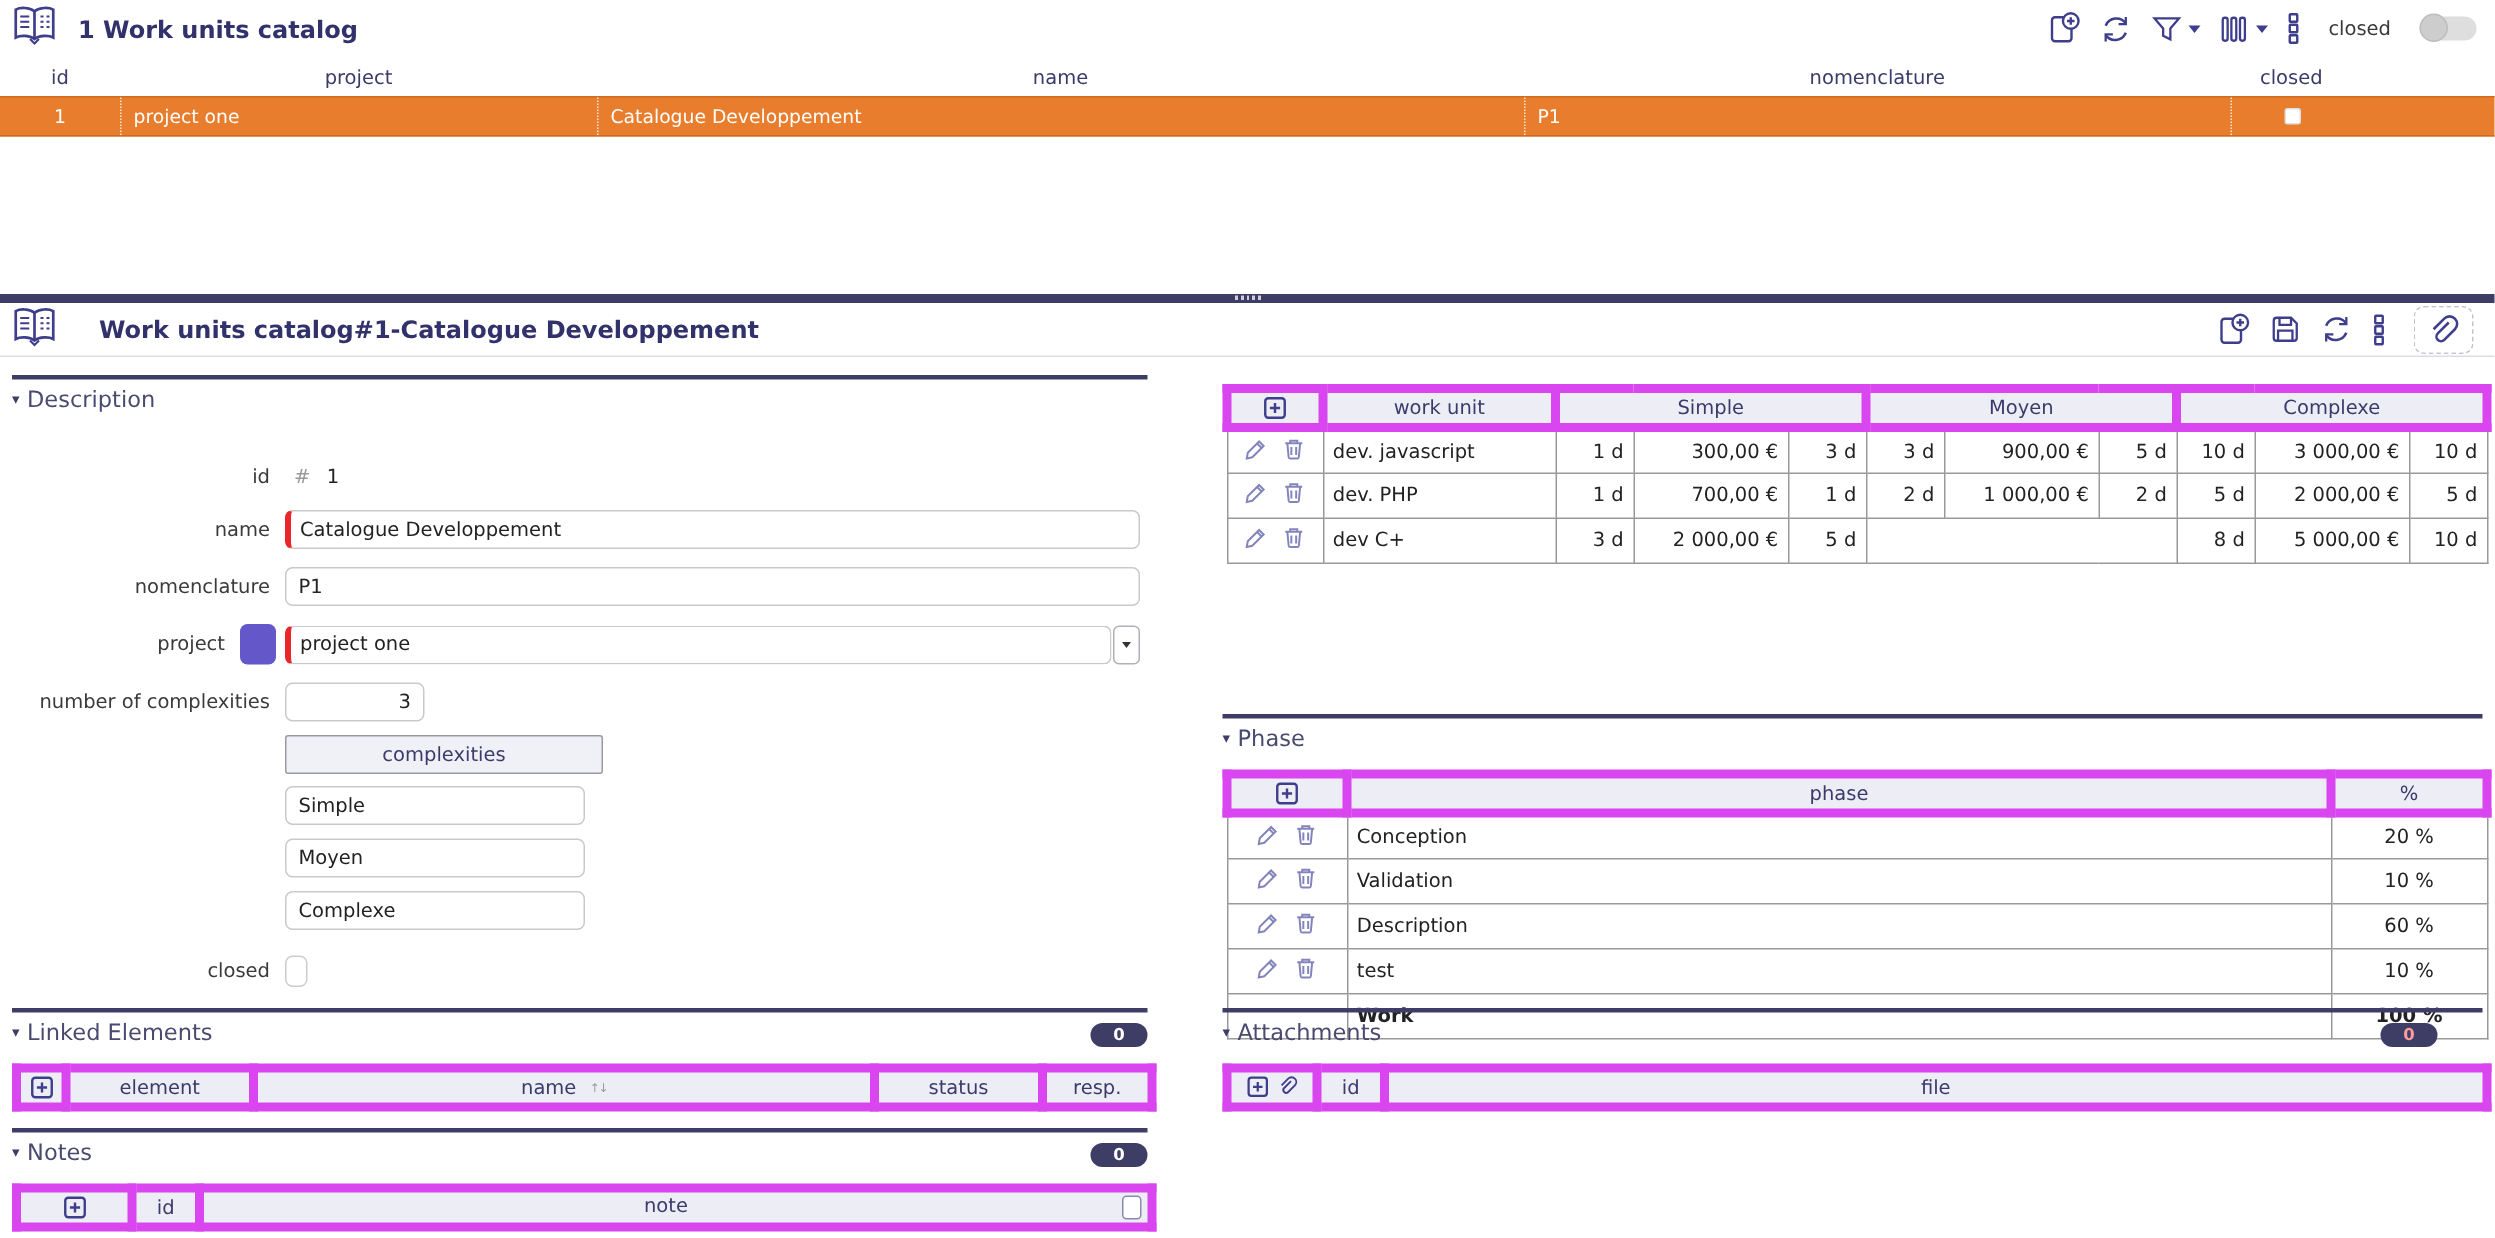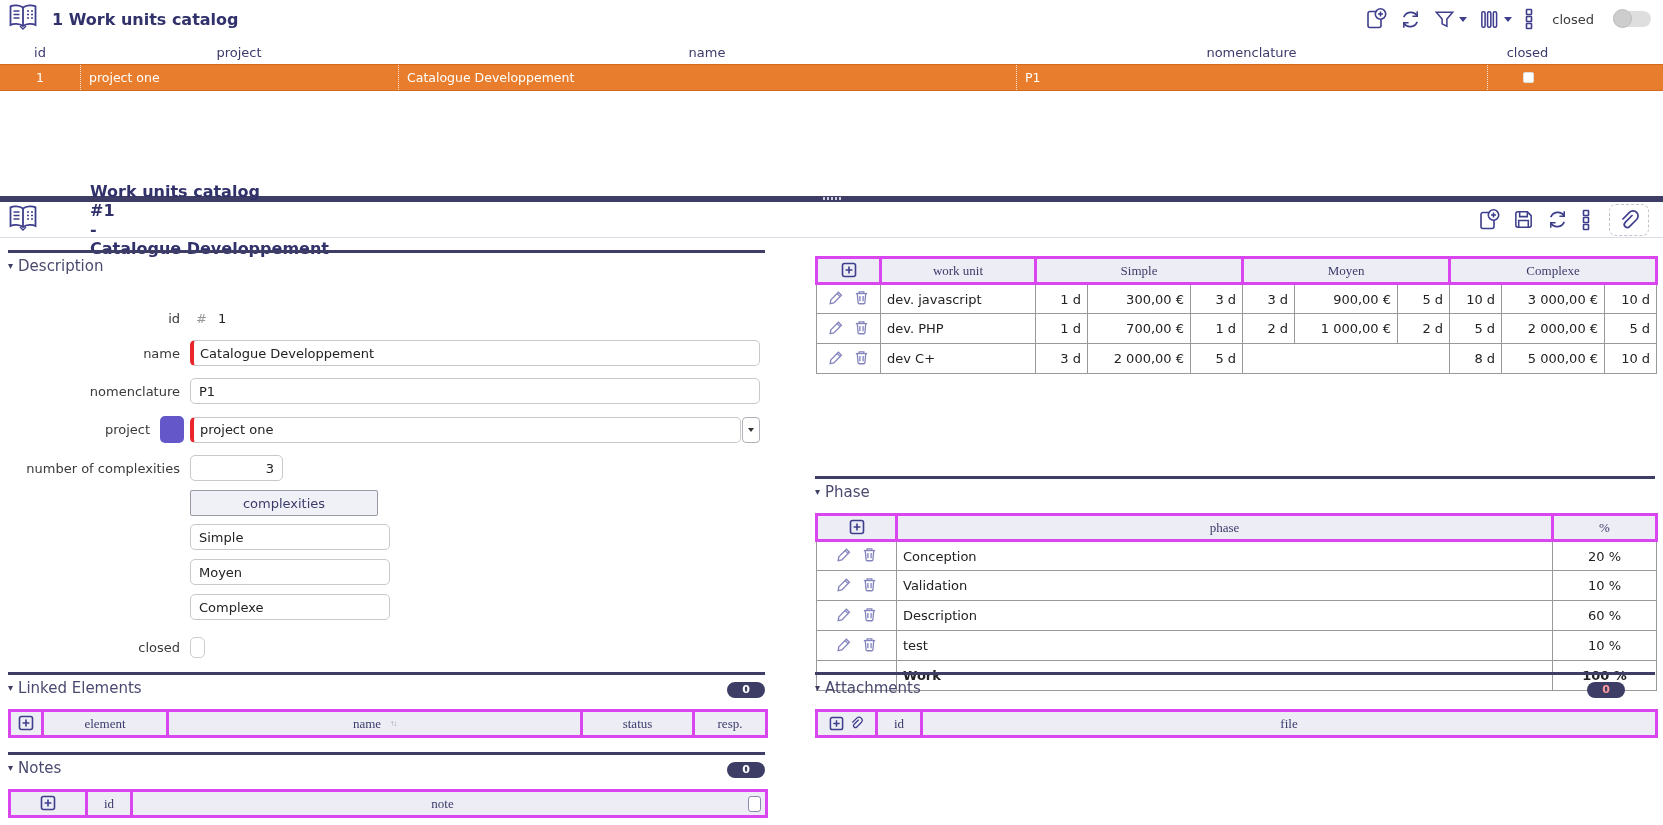--- a/index.html
+++ b/index.html
@@ -38,21 +38,21 @@
   .row-checkbox { width:11px; height:11px; background:#fff; border:1px solid #e0e0e0; border-radius:2px; }
 
   
   .splitter { position:absolute; top:196px; left:0; width:1663px; height:6px; background:#3d3d66; }
   .splitter-handle { width:18px; height:3px; margin:1px auto 0;
     background:repeating-linear-gradient(90deg,#cfcfe0 0 2px,transparent 2px 4px); }
 
   
   .pane-bottom { position:absolute; top:202px; left:0; width:1663px; height:623px; }
   .detail-header { display:flex; align-items:center; height:36px; padding:0 14px 0 8px; border-bottom:1px solid #dcdce6; }
-  .detail-title { font-size:16px; font-weight:bold; color:#31316b; margin-left:52px; display:flex; white-space:nowrap;flex-direction:column; }
+  .detail-title { font-size:16px; font-weight:bold; color:#31316b; margin-left:28px; display:flex; white-space:nowrap; }
   .clip-box { border:1px dashed #c2c2cc; border-radius:7px; padding:4px 7px 2px; margin-left:6px; }
 
   .sec { position:absolute; }
   #sec-desc   { left:8px;   top:48px;  width:757px; }
   #sec-linked { left:8px;   top:470px; width:757px; }
   #sec-notes  { left:8px;   top:550px; width:757px; }
   #sec-units  { left:815px; top:48px;  width:840px; }
   #sec-phase  { left:815px; top:234px; width:840px;margin-top:40px; }
   #sec-attach { left:815px; top:470px; width:840px; }
 
@@ -72,28 +72,28 @@
             padding:0 8px; background:#fff; font-family:"DejaVu Sans",sans-serif; }
   .required { border-left:4px solid #e8262c; padding-left:6px; }
   .w-full { width:570px; }
   .w-combo { width:551px; }
   .w-small { width:93px; text-align:right; }
   .w-cplx { width:200px; }
   .swatch { width:24px; height:27px; border-radius:5px; margin-right:6px; flex:none; }
   .ddbtn { width:18px; height:26px; border:1px solid #b0b0b8; border-radius:4px; margin-left:1px;
            display:flex; align-items:center; justify-content:center; background:#fff; cursor:pointer; }
   .ddbtn .caret { margin-left:0; border-top-width:4px; border-left-width:3.5px; border-right-width:3.5px; border-top-color:#333; }
-  .cplx-head { margin-left:182px; width:188px; height:26px; background:#f0f0f7; border:1px solid #9a9aa5;
+  .cplx-head { margin-left:182px; width:212px; height:26px; background:#f0f0f7; border:1px solid #9a9aa5;
                border-radius:2px; display:flex; align-items:center; justify-content:center;
                font-size:13px; color:#3b3b6b; cursor:pointer; }
   .checkbox { width:15px; height:21px; border:1px solid #ccc; border-radius:5px; background:#fff; }
 
   
   table.dtable { border-collapse:collapse; table-layout:fixed; width:100%; font-size:13px; }
-  table.dtable th { background:#ededf5; border:3px solid #d946ef; color:#3b3b6b; font-weight:normal; height:26px; padding:0 4px;font-family:Liberation Serif, serif; }
+  table.dtable th { background:#ededf5; border:6px solid #d946ef; color:#3b3b6b; font-weight:normal; height:26px; padding:0 4px; }
   table.dtable td { border:1px solid #999; background:#fff; height:30px; padding:0 6px; color:#222; }
   .units td { height:30px; }
   .phase-t td { height:26px; }
   td.ed, th.ed { text-align:center; padding:0 !important; }
   .edit-icons { display:flex; justify-content:center; gap:8px; align-items:center; }
   td.num { text-align:right; padding-right:9px; }
   td.ctr { text-align:center; }
   td.gray { background:#e2e2e2; }
   td.nob { border:none; background:transparent; }
   .bold { font-weight:bold; }

